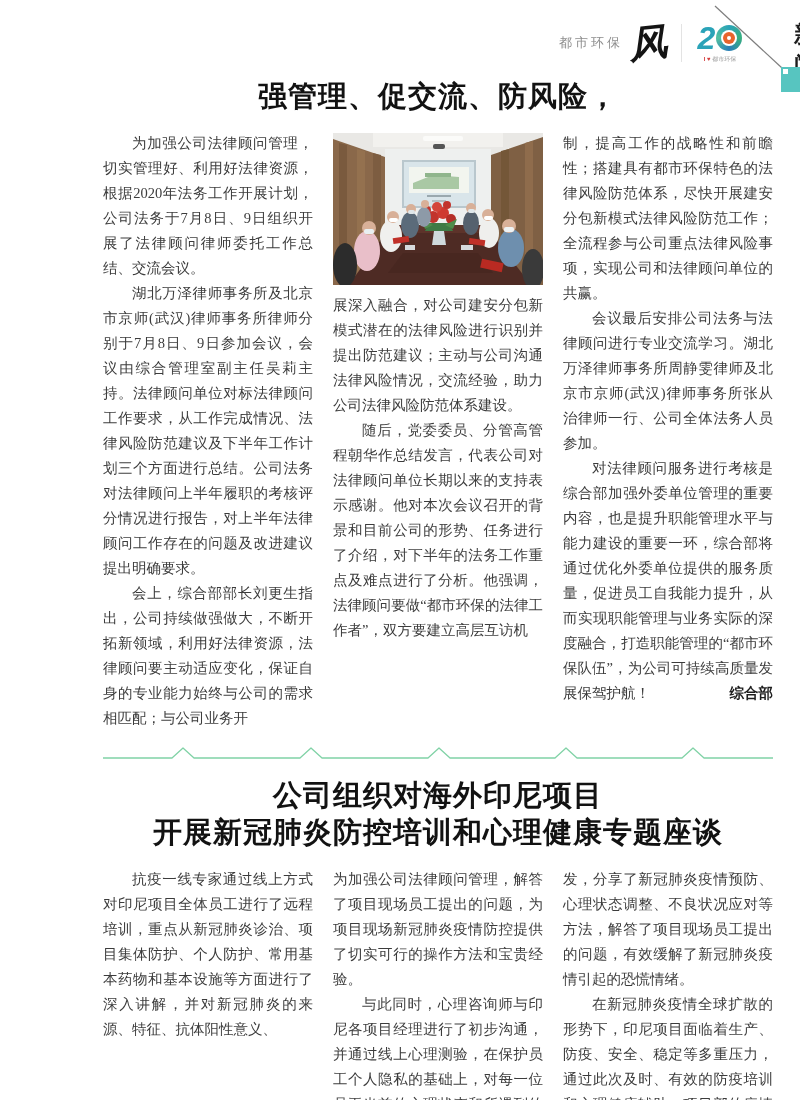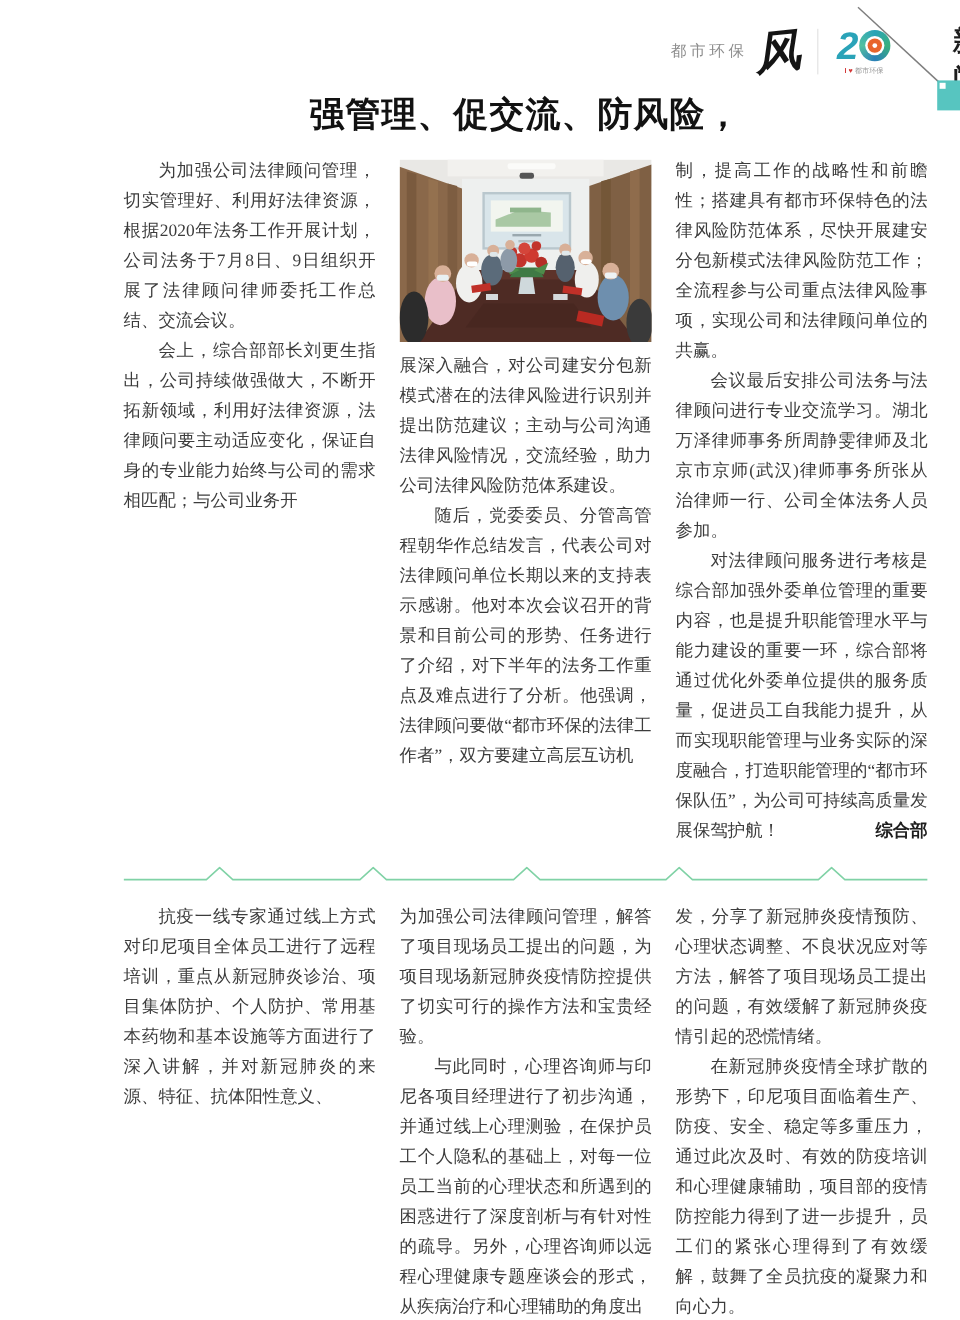--- a/index.html
+++ b/index.html
@@ -83,20 +83,21 @@
   <div class="content">
 
     <article>
       <h1 class="article-title">
         <span>强管理、促交流、防风险，</span><br>
       </h1>
       <div class="cols">
         <div class="col">
           <div>
               <p class="indent">为加强公司法律顾问管理，切实管理好、利用好法律资源，根据2020年法务工作开展计划，公司法务于7月8日、9日组织开展了法律顾问律师委托工作总结、交流会议。</p>
+              <p class="indent">湖北万泽律师事务所及北京市京师(武汉)律师事务所律师分别于7月8日、9日参加会议，会议由综合管理室副主任吴莉主持。法律顾问单位对标法律顾问工作要求，从工作完成情况、法律风险防范建议及下半年工作计划三个方面进行总结。公司法务对法律顾问上半年履职的考核评分情况进行报告，对上半年法律顾问工作存在的问题及改进建议提出明确要求。</p>
               <p class="indent">会上，综合部部长刘更生指出，公司持续做强做大，不断开拓新领域，利用好法律资源，法律顾问要主动适应变化，保证自身的专业能力始终与公司的需求相匹配；与公司业务开</p>
             </div>
         </div>
         <div class="col">
           <figure class="photo">
             <svg width="210" height="152" viewBox="0 0 210 152">
               <rect x="0" y="0" width="210" height="152" fill="#e9e8e5"></rect>
               <rect x="40" y="0" width="130" height="14" fill="#f2f1ee"></rect>
               <rect x="90" y="3" width="40" height="5" rx="2" fill="#fbfbf9"></rect>
               <polygon points="0,6 52,24 52,152 0,152" fill="#8a684a"></polygon>
@@ -172,20 +173,24 @@
       </div>
     </article>
 
     <div class="zigzag-wrap">
       <svg width="670" height="16" viewBox="0 0 670 16">
         <path d="M0 13 H69 L80 3 L91 13 H197 L208 3 L219 13 H325 L336 3 L347 13 H452 L463 3 L474 13 H579 L590 3 L601 13 H670" fill="none" stroke="#80d2a6" stroke-width="1.3" stroke-linejoin="round"></path>
       </svg>
     </div>
 
     <article>
+      <h1 class="article-title a2-title">
+        <span>公司组织对海外印尼项目</span><br>
+        <span>开展新冠肺炎防控培训和心理健康专题座谈</span>
+      </h1>
       <div class="cols">
         <div class="col">
           <div>
               <p class="indent">抗疫一线专家通过线上方式对印尼项目全体员工进行了远程培训，重点从新冠肺炎诊治、项目集体防护、个人防护、常用基本药物和基本设施等方面进行了深入讲解，并对新冠肺炎的来源、特征、抗体阳性意义、</p>
             </div>
         </div>
         <div class="col">
           <div>
               <p class="">为加强公司法律顾问管理，解答了项目现场员工提出的问题，为项目现场新冠肺炎疫情防控提供了切实可行的操作方法和宝贵经验。</p>
               <p class="indent">与此同时，心理咨询师与印尼各项目经理进行了初步沟通，并通过线上心理测验，在保护员工个人隐私的基础上，对每一位员工当前的心理状态和所遇到的困惑进行了深度剖析与有针对性的疏导。另外，心理咨询师以远程心理健康专题座谈会的形式，从疾病治疗和心理辅助的角度出</p>

